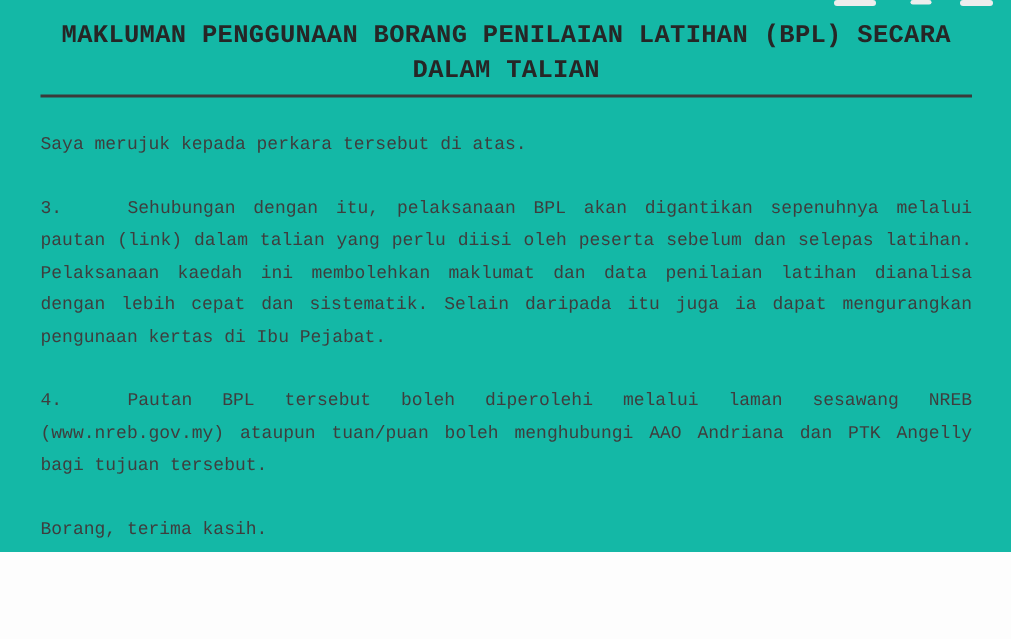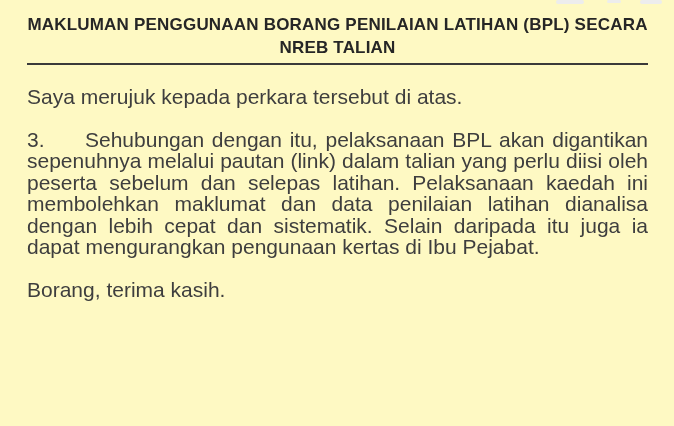--- a/index.html
+++ b/index.html
@@ -3,24 +3,24 @@
 <meta charset="utf-8">
 <style>
   html, body {
     margin: 0;
     padding: 0;
     background: #fdfdfd;
   }
   .page {
     position: relative;
     width: 674px;
-    height: 426px;
-    background: #fef9c3;
+    height: 368px;
+    background: #14b8a6;
     overflow: hidden;
-    font-family: Liberation Sans, sans-serif;
+    font-family: Liberation Mono, monospace;
     color: #3d3d3d;
   }
   .content {
     padding: 0 26px 0 27px;
   }
   .title {
     margin-top: 13px;
     text-align: center;
     font-weight: bold;
     font-size: 17px;
@@ -28,21 +28,21 @@
     color: #262626;
     letter-spacing: 0.2px;
   }
   .rule {
     margin-top: 4px;
     height: 0;
     border-bottom: 2px solid #3a3a3a;
   }
   .para {
     margin: 0;
-    font-size: 21px;
+    font-size: 12px;
     line-height: 21.5px;
     color: #3e3e3e;
   }
   .para.justified {
     text-align: justify;
   }
   .mt-first { margin-top: 21px; }
   .mt-para  { margin-top: 21px; }
   .pnum {
     display: inline-block;
@@ -63,33 +63,36 @@
 <div class="page">
 
   <div class="scan-artifact smudge-1"></div>
   <div class="scan-artifact smudge-2"></div>
   <div class="scan-artifact smudge-3"></div>
 
   <div class="content">
 
     <div class="title">
       <div>MAKLUMAN PENGGUNAAN BORANG PENILAIAN LATIHAN (BPL) SECARA</div>
-      <div>NREB TALIAN</div>
+      <div>DALAM TALIAN</div>
     </div>
 
     <div class="rule"></div>
 
     <p class="para mt-first">
       <span>Saya merujuk kepada perkara tersebut di atas.</span>
     </p>
 
 
     <p class="para justified mt-para">
       <span class="pnum">3.</span><span>Sehubungan dengan itu, pelaksanaan BPL akan digantikan sepenuhnya melalui pautan (link) dalam talian yang perlu diisi oleh peserta sebelum dan selepas latihan. Pelaksanaan kaedah ini membolehkan maklumat dan data penilaian latihan dianalisa dengan lebih cepat dan sistematik. Selain daripada itu juga ia dapat mengurangkan pengunaan kertas di Ibu Pejabat.</span>
     </p>
 
+    <p class="para justified mt-para">
+      <span class="pnum">4.</span><span>Pautan BPL tersebut boleh diperolehi melalui laman sesawang NREB (www.nreb.gov.my) ataupun tuan/puan boleh menghubungi AAO Andriana dan PTK Angelly bagi tujuan tersebut.</span>
+    </p>
 
     <p class="para mt-para">
       <span>Borang, terima kasih.</span>
     </p>
 
   </div>
 </div>
 
 </body></html>

